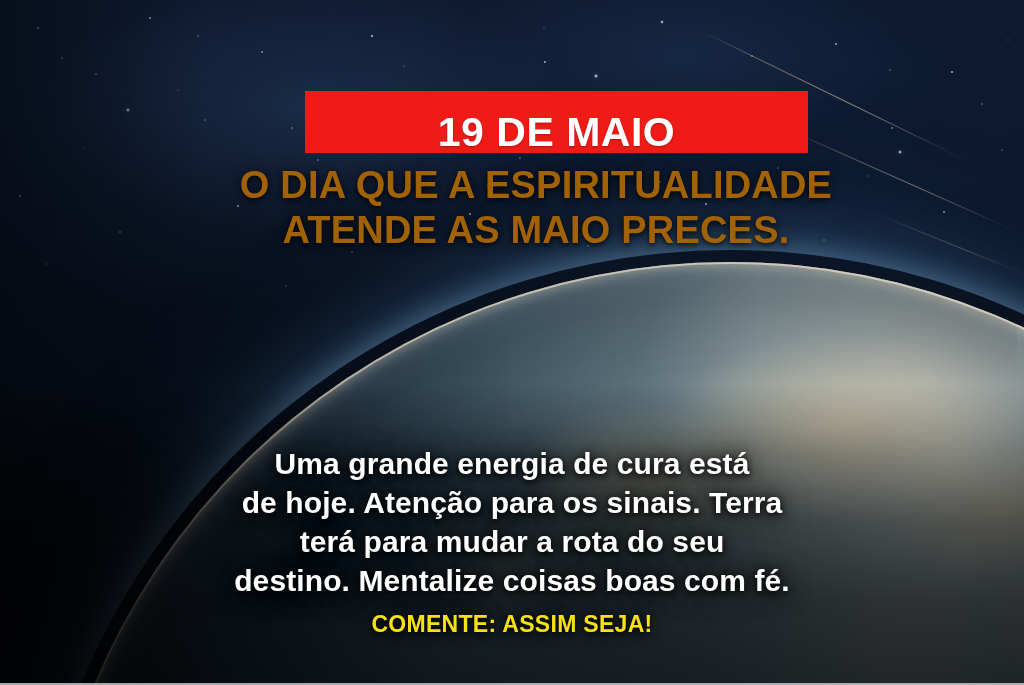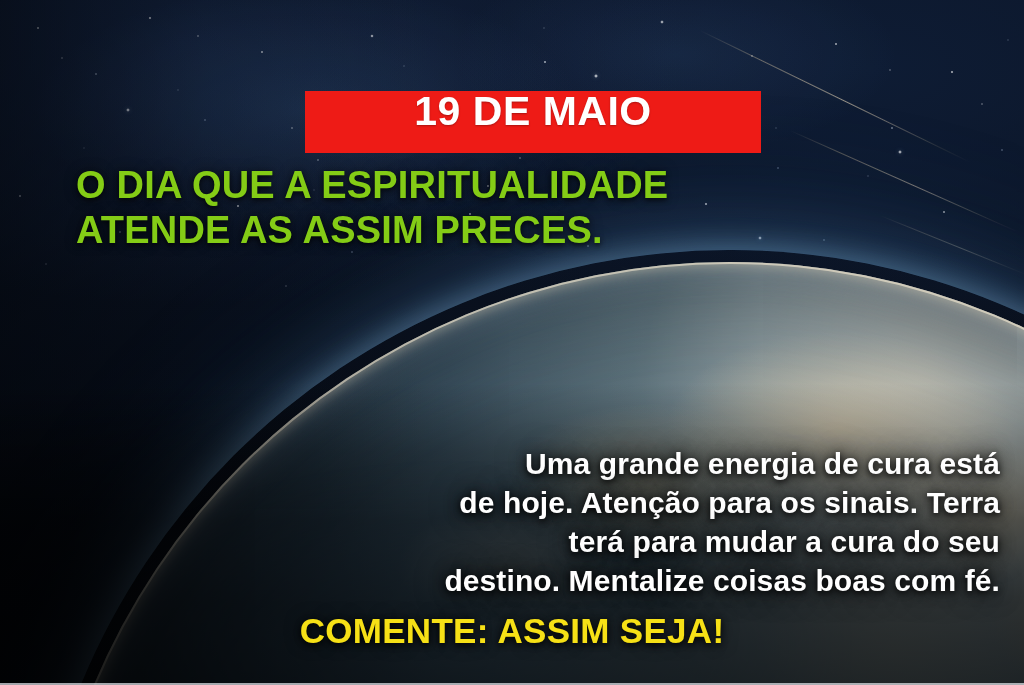--- a/index.html
+++ b/index.html
@@ -226,81 +226,81 @@
   .content {
     position: absolute;
     inset: 0;
     z-index: 6;
   }
 
   .date-banner {
     position: absolute;
     left: 305px;
     top: 91px;
-    width: 456px;
+    width: 503px;
     height: 62px;
     background: #ee1b16;
     display: flex;
-    align-items: flex-start;
+    align-items: flex-end;
     justify-content: center;
   }
   .date-banner-label {
     color: #ffffff;
     font-size: 41px;
     font-weight: 700;
     letter-spacing: .5px;
     line-height: 1;
     white-space: nowrap;
     text-shadow: 0 1px 2px rgba(0,0,0,.28);
   }
 
   .headline {
     position: absolute;
     left: 0;
     right: 0;
     top: 163px;
-    text-align: left;
-    color: #84cc16;
+    text-align: center;
+    color: #a16207;
     font-size: 38px;
     font-weight: 700;
     line-height: 1.18;
     letter-spacing: .2px;
     padding: 0 28px;
     text-shadow: 0 2px 5px rgba(0,0,0,.70), 0 0 14px rgba(0,0,0,.45);
     margin-left: 48px;
   }
   .headline-line { display: block; white-space: nowrap; }
 
   .body-copy {
     position: absolute;
     left: 0;
     right: 0;
     top: 444px;
-    text-align: right;
+    text-align: center;
     color: #ffffff;
     font-size: 30px;
     font-weight: 700;
     line-height: 1.30;
     letter-spacing: .1px;
-    padding: 0 24px;
+    padding: 0 36px;
     text-shadow:
       0 2px 6px rgba(0,0,0,.92),
       0 0 16px rgba(0,0,0,.80),
       0 0 30px rgba(0,0,0,.55);
   }
   .body-line { display: block; white-space: nowrap; }
 
   .cta {
     position: absolute;
     left: 0;
     right: 0;
     top: 612px;
     text-align: center;
     color: #f6e016;
-    font-size: 35px;
+    font-size: 23px;
     font-weight: 700;
     letter-spacing: .3px;
     line-height: 1.1;
     text-shadow:
       0 2px 6px rgba(0,0,0,.92),
       0 0 16px rgba(0,0,0,.72);
   }
 
   .bottom-edge {
     position: absolute;
@@ -338,27 +338,27 @@
   </div>
 
   <div class="content">
 
     <div class="date-banner">
       <span class="date-banner-label">19 DE MAIO</span>
     </div>
 
     <div class="headline">
       <span class="headline-line">O DIA QUE A ESPIRITUALIDADE</span>
-      <span class="headline-line">ATENDE AS ASSIM PRECES.</span>
+      <span class="headline-line">ATENDE AS MAIO PRECES.</span>
     </div>
 
     <div class="body-copy">
       <span class="body-line">Uma grande energia de cura está</span>
       <span class="body-line">de hoje. Atenção para os sinais. Terra</span>
-      <span class="body-line">terá para mudar a cura do seu</span>
+      <span class="body-line">terá para mudar a rota do seu</span>
       <span class="body-line">destino. Mentalize coisas boas com fé.</span>
     </div>
 
     <div class="cta">COMENTE: ASSIM SEJA!</div>
   </div>
 
   <div class="bottom-edge"></div>
 </div>
 
 </body></html>

